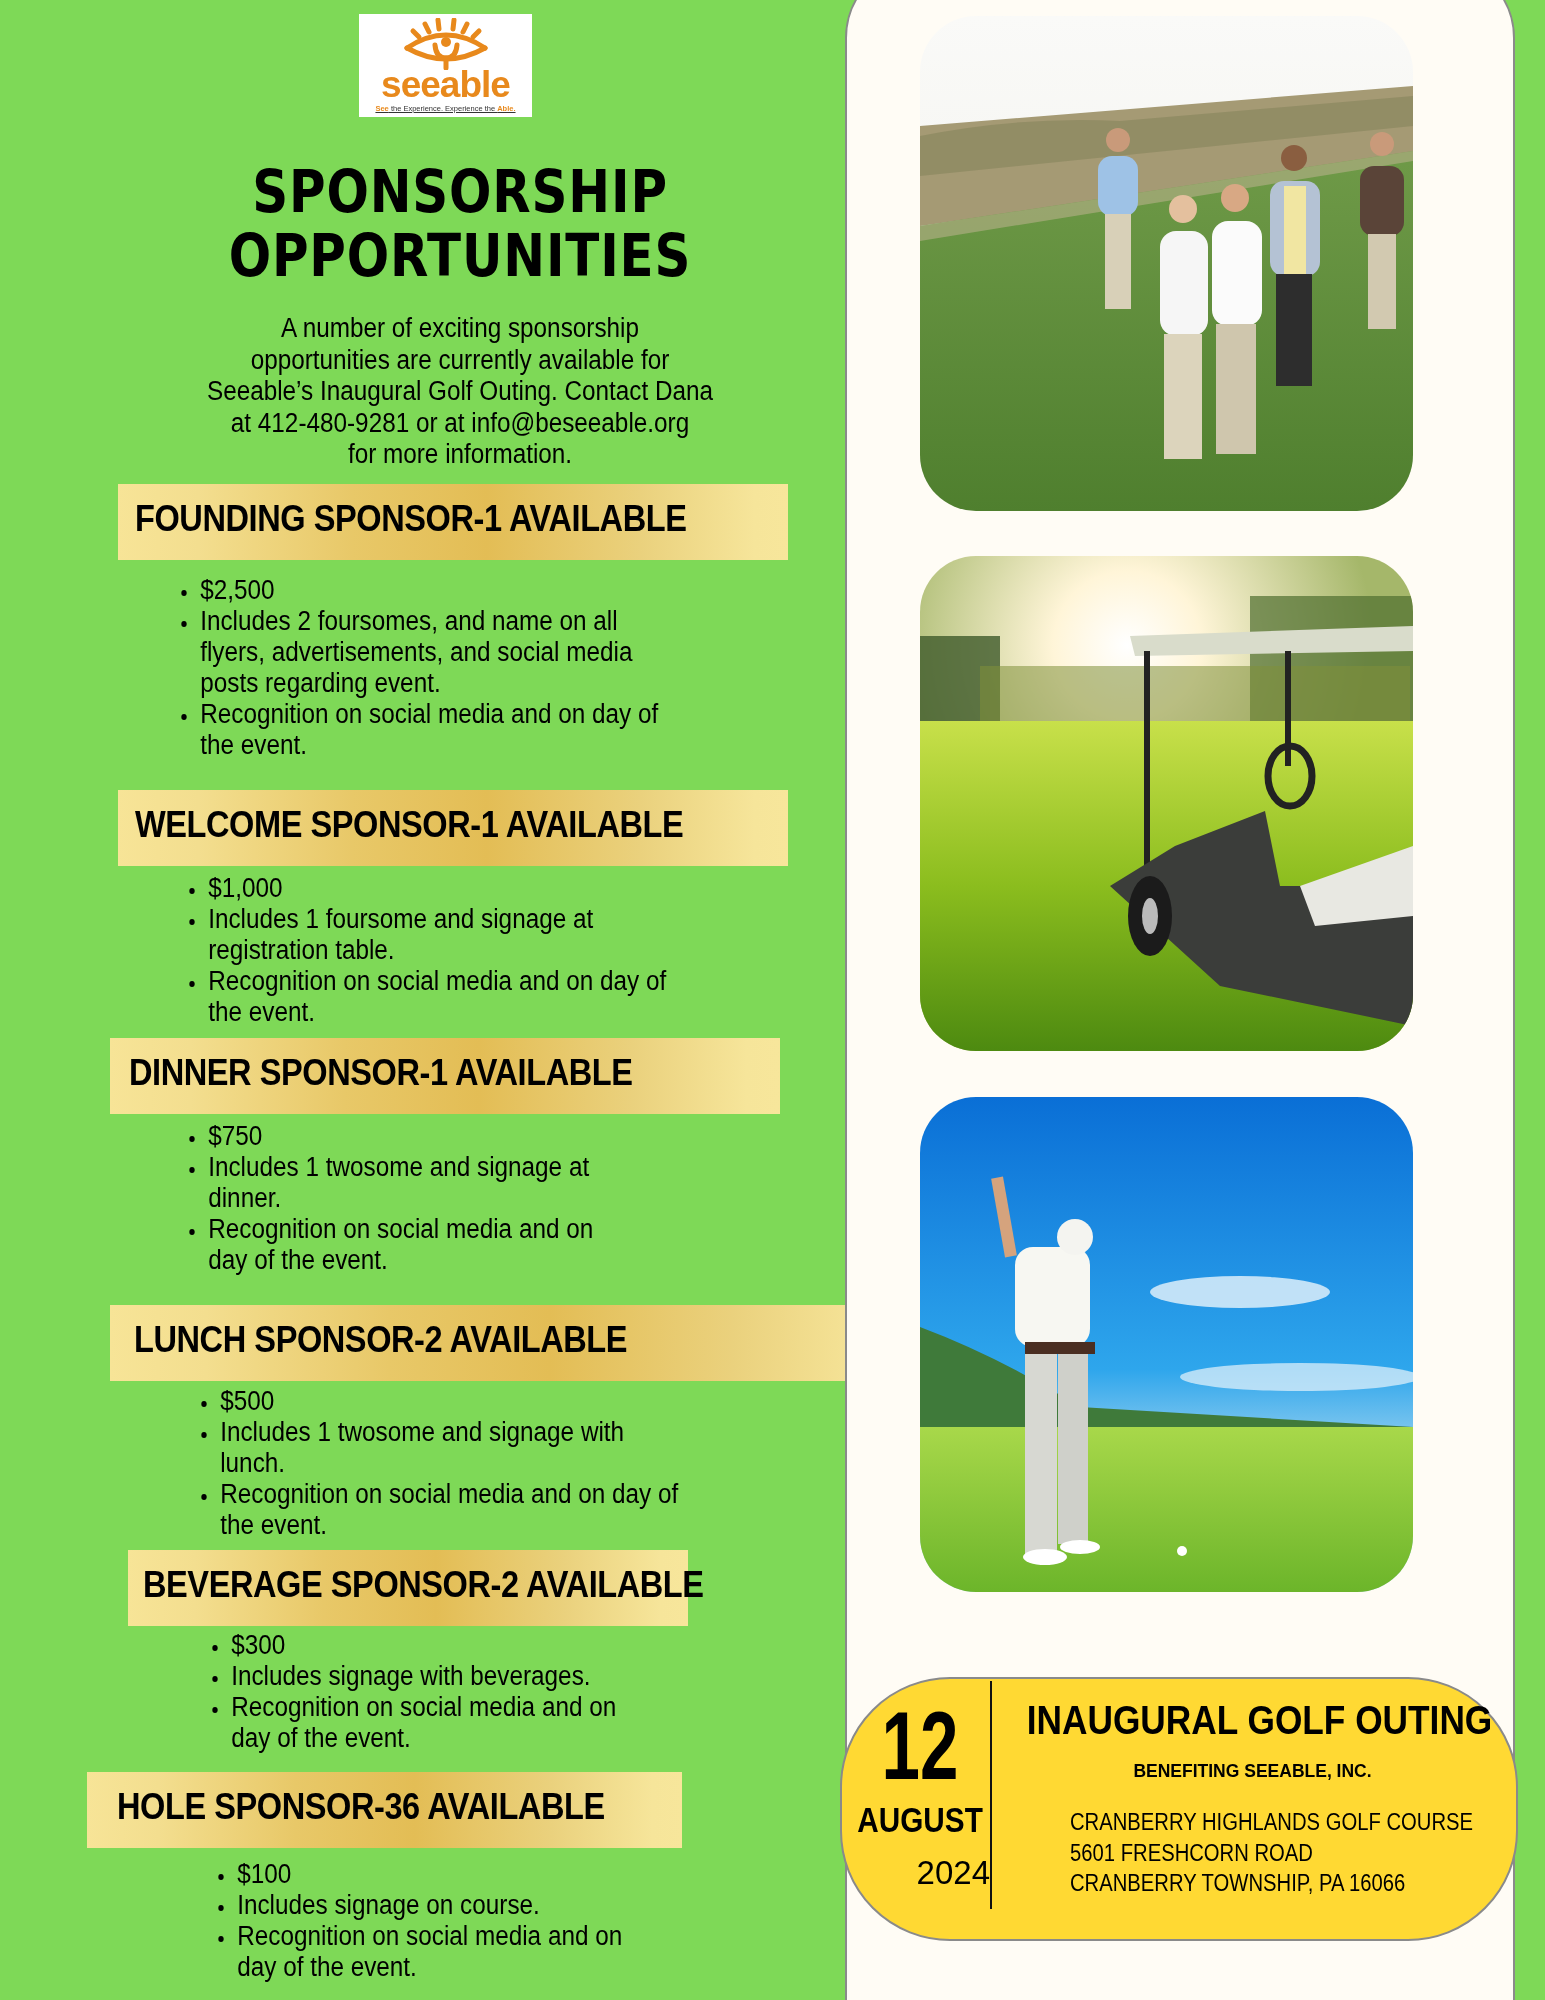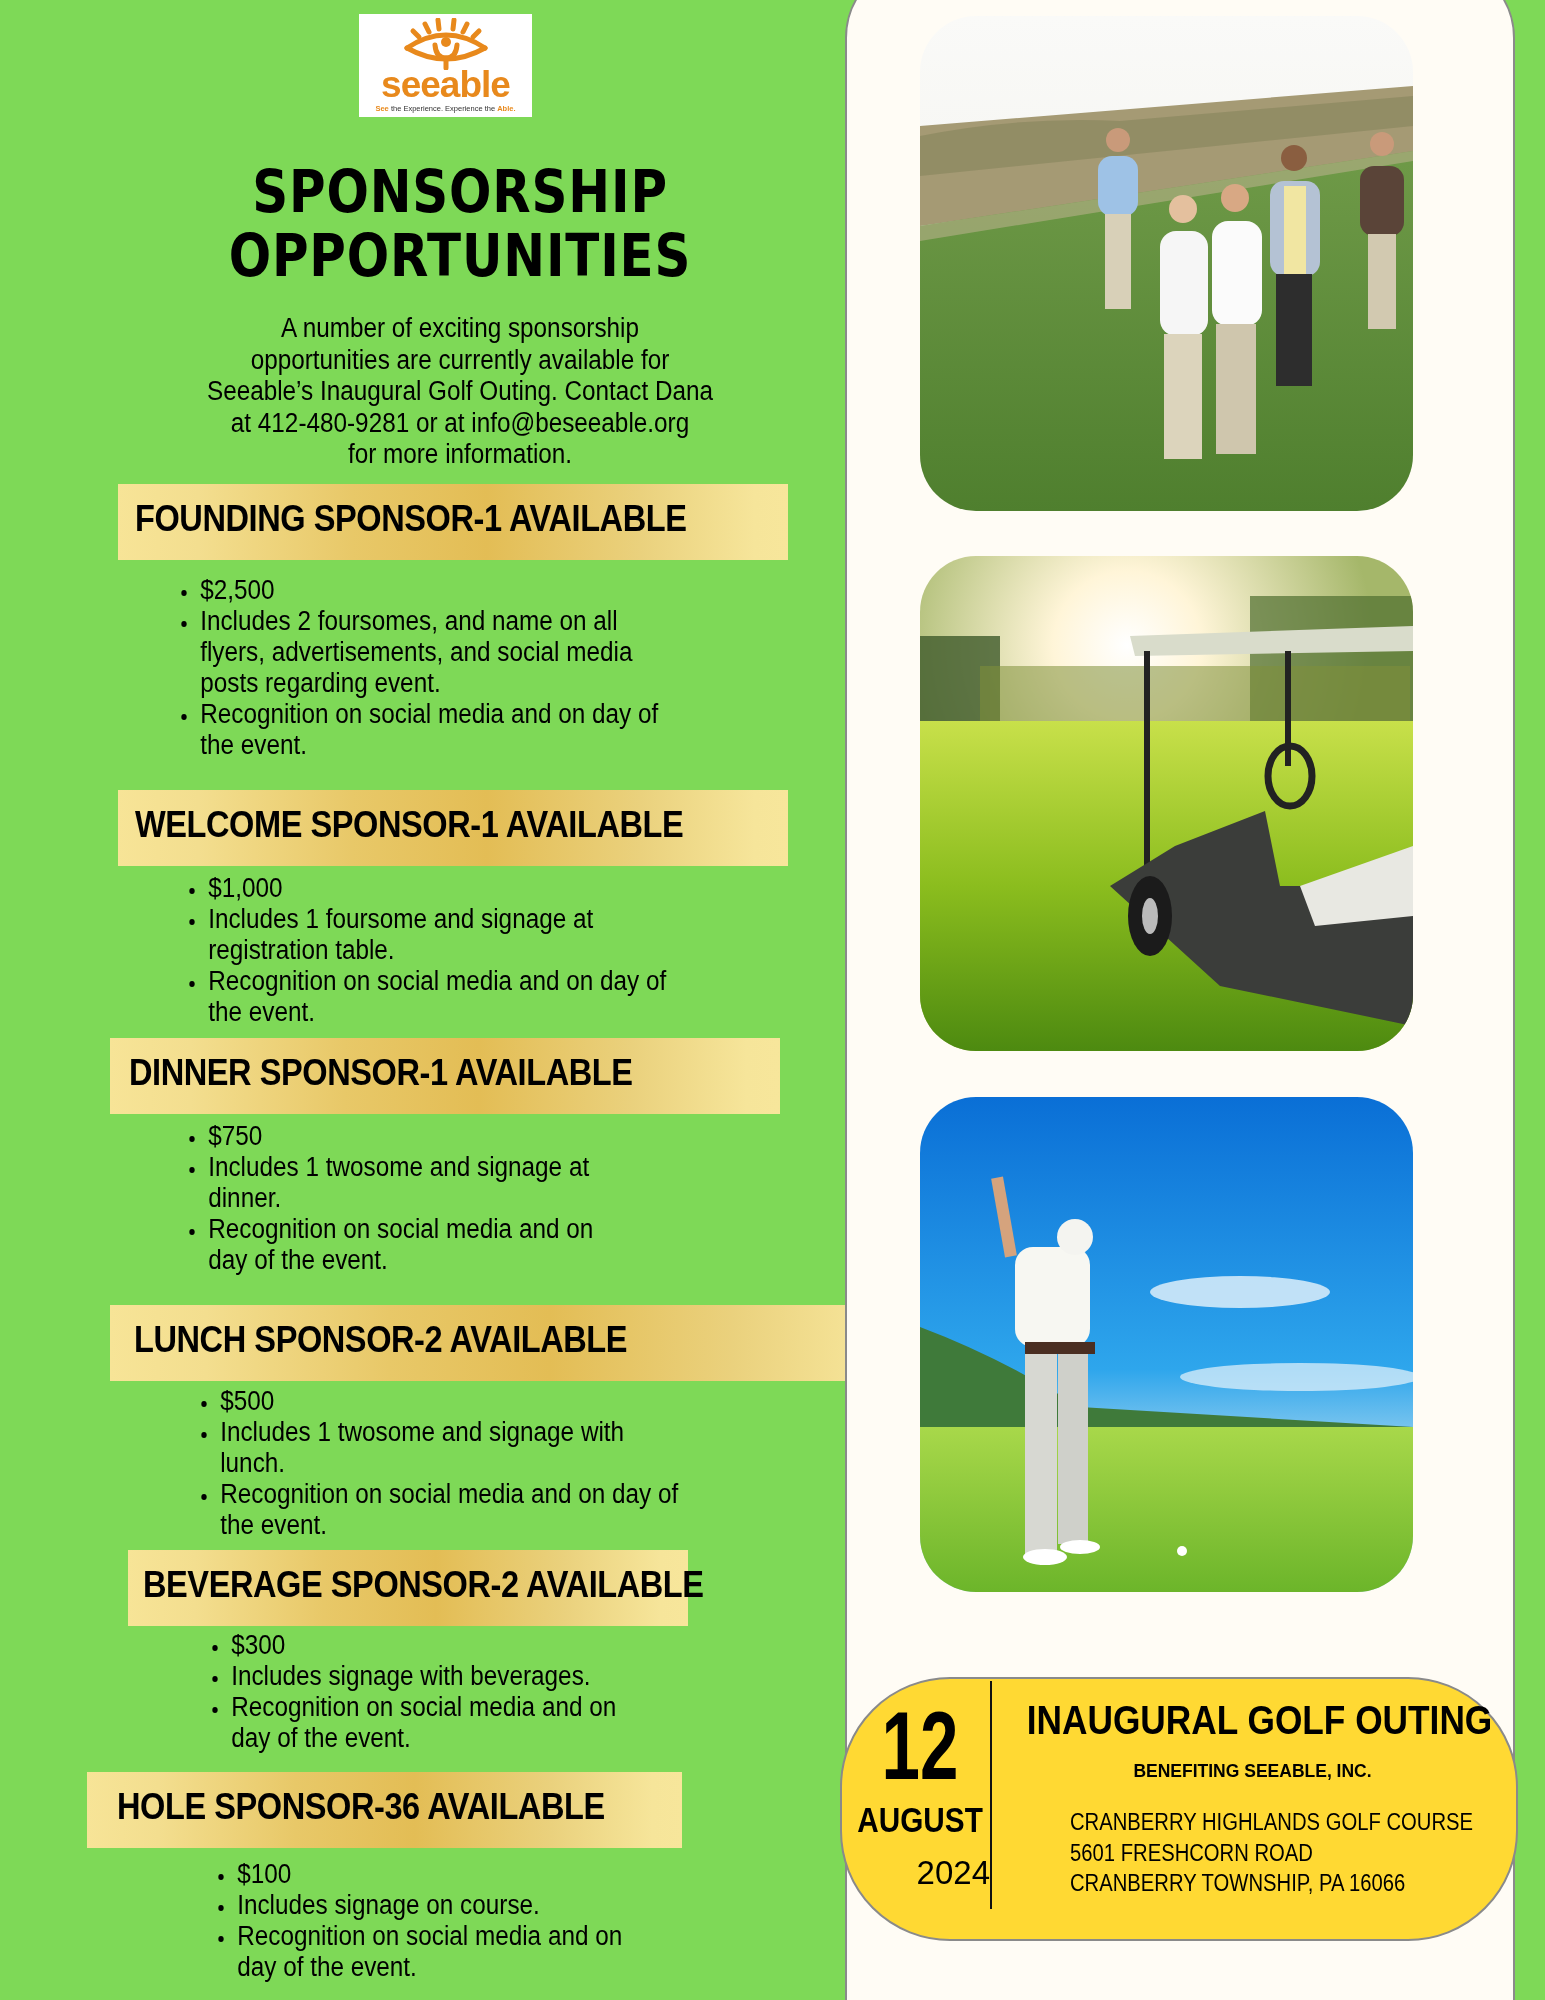--- a/index.html
+++ b/index.html
@@ -12,21 +12,21 @@
   .logo {
     position: absolute; left: 359px; top: 14px; width: 173px; height: 103px;
     background: #fff; text-align: center; overflow: hidden;
   }
   .logo svg { display: block; margin: 4px auto 0; }
   .logo-word {
     font-family: "Liberation Sans", sans-serif; font-weight: bold;
     color: #e8891c; font-size: 37px; line-height: 34px; letter-spacing: -1px;
     margin-top: -2px;
   }
-  .logo-tag { font-size: 7.5px; color: #333; white-space: nowrap; margin-top: 2px; }
+  .logo-tag { font-size: 7.5px; color: #333; white-space: nowrap; margin-top: 2px; text-decoration: underline; }
   .logo-tag .o { color: #e8891c; font-weight: bold; }
 
   .title {
     position: absolute; left: 150px; top: 160px; width: 620px;
     text-align: center; font-family: "DejaVu Sans", sans-serif; font-weight: bold;
     font-size: 58px; line-height: 64px; letter-spacing: 1px;
     transform: scaleX(0.86); transform-origin: center top;
   }
   .intro {
     position: absolute; left: 140px; top: 313px; width: 640px;

